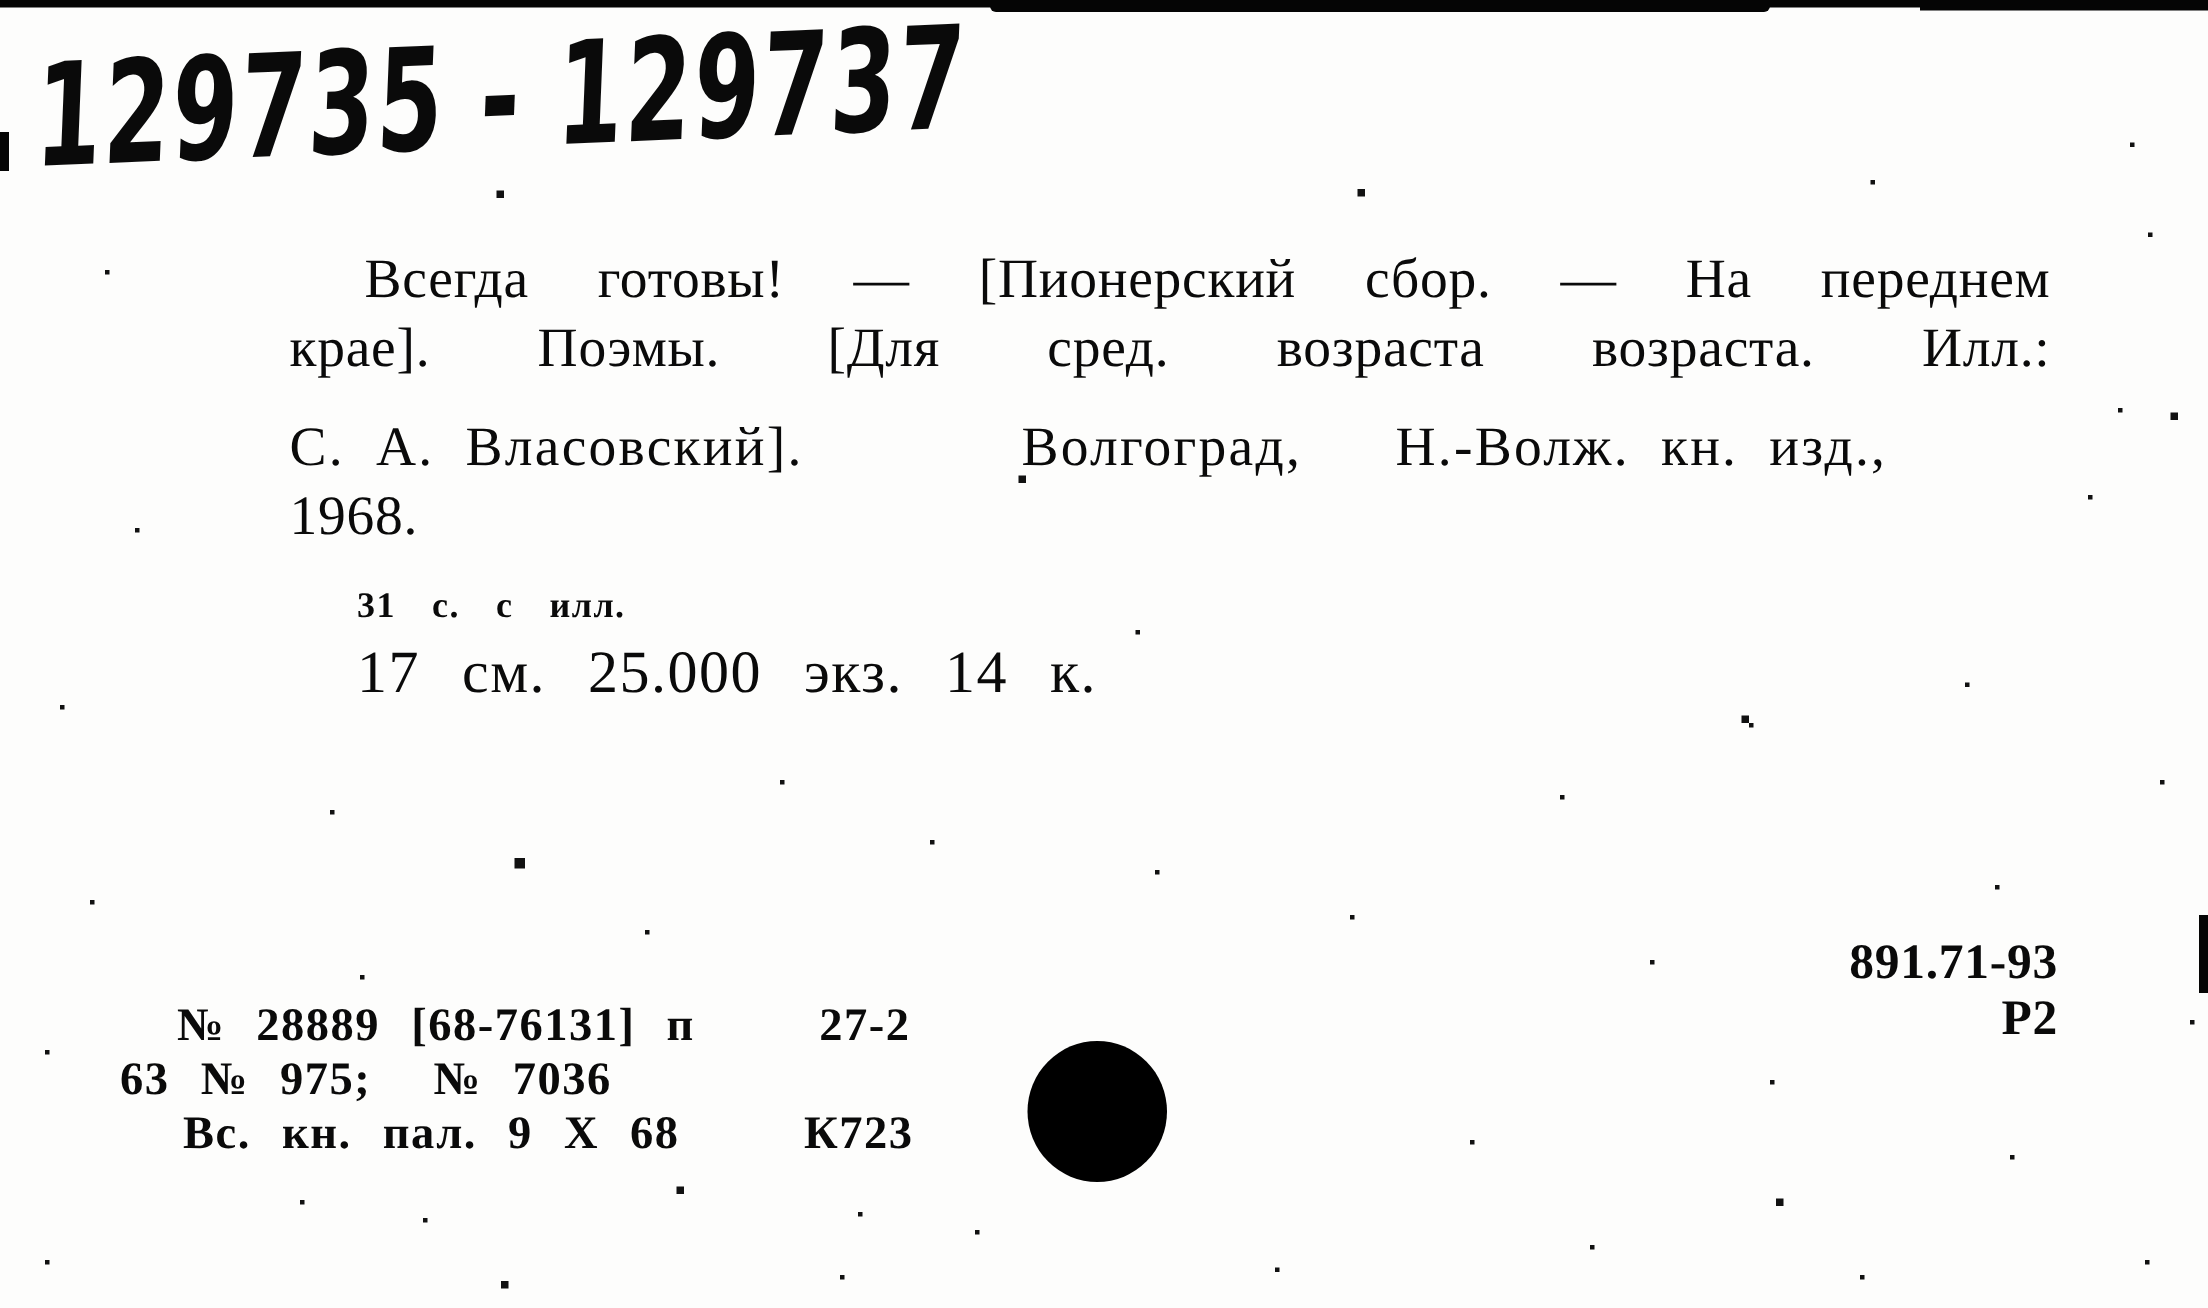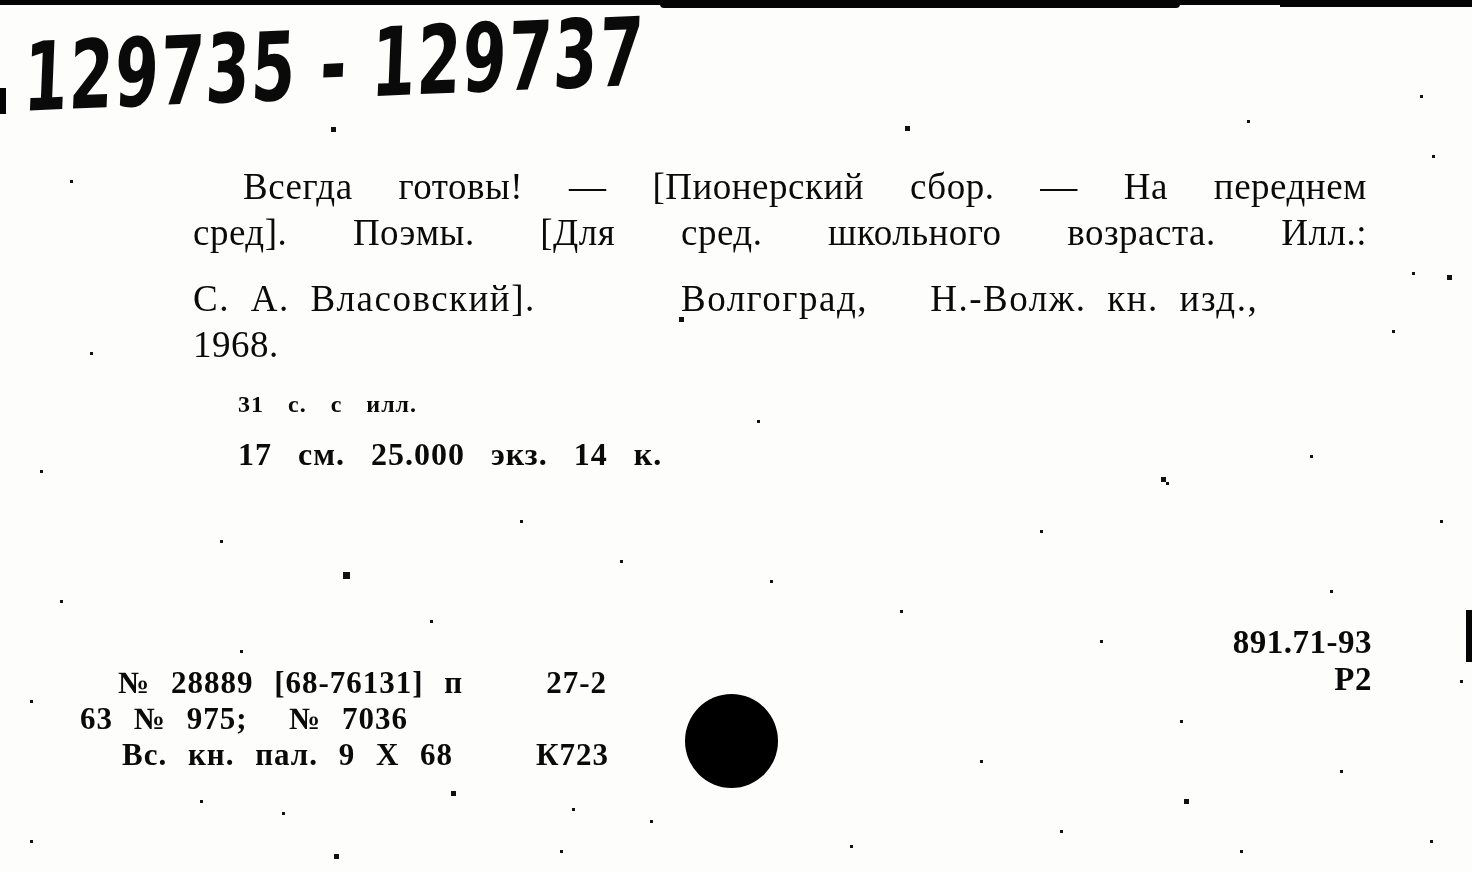--- a/index.html
+++ b/index.html
@@ -86,24 +86,24 @@
     top: 391px;
     left: 238px;
     font-size: 24px;
     font-weight: bold;
     word-spacing: 17px;
     letter-spacing: 1px;
     white-space: pre;
   }
   .format-line {
     position: absolute;
-    top: 436px;
+    top: 424px;
     left: 238px;
-    font-size: 32px;
-    font-weight: bold;
+    font-size: 40px;
+    font-weight: normal;
     word-spacing: 17px;
     letter-spacing: 1px;
     white-space: pre;
   }
 
   
   .class-block {
     position: absolute;
     top: 624px;
     right: 100px;
@@ -186,21 +186,21 @@
   <div class="top-edge-blob1"></div>
   <div class="top-edge-blob2"></div>
   <div class="left-mark"></div>
   <div class="right-mark"></div>
   <div class="speckles"></div>
 
   <div class="handwritten">129735 - 129737</div>
 
   <div class="entry">
     <div class="bodyline just indent">Всегда готовы! — [Пионерский сбор. — На переднем</div>
-    <div class="bodyline just">сред]. Поэмы. [Для сред. школьного возраста. Илл.:</div>
+    <div class="bodyline just">крае]. Поэмы. [Для сред. возраста возраста. Илл.:</div>
     <div class="bodyline pre">С. А. Власовский].       Волгоград,   Н.-Волж. кн. изд.,</div>
     <div class="bodyline">1968.</div>
   </div>
 
   <div class="collation">31 с. с илл.</div>
 
   <div class="format-line">17 см. 25.000 экз. 14 к.</div>
 
   <div class="class-block">
     <div>891.71-93</div>

